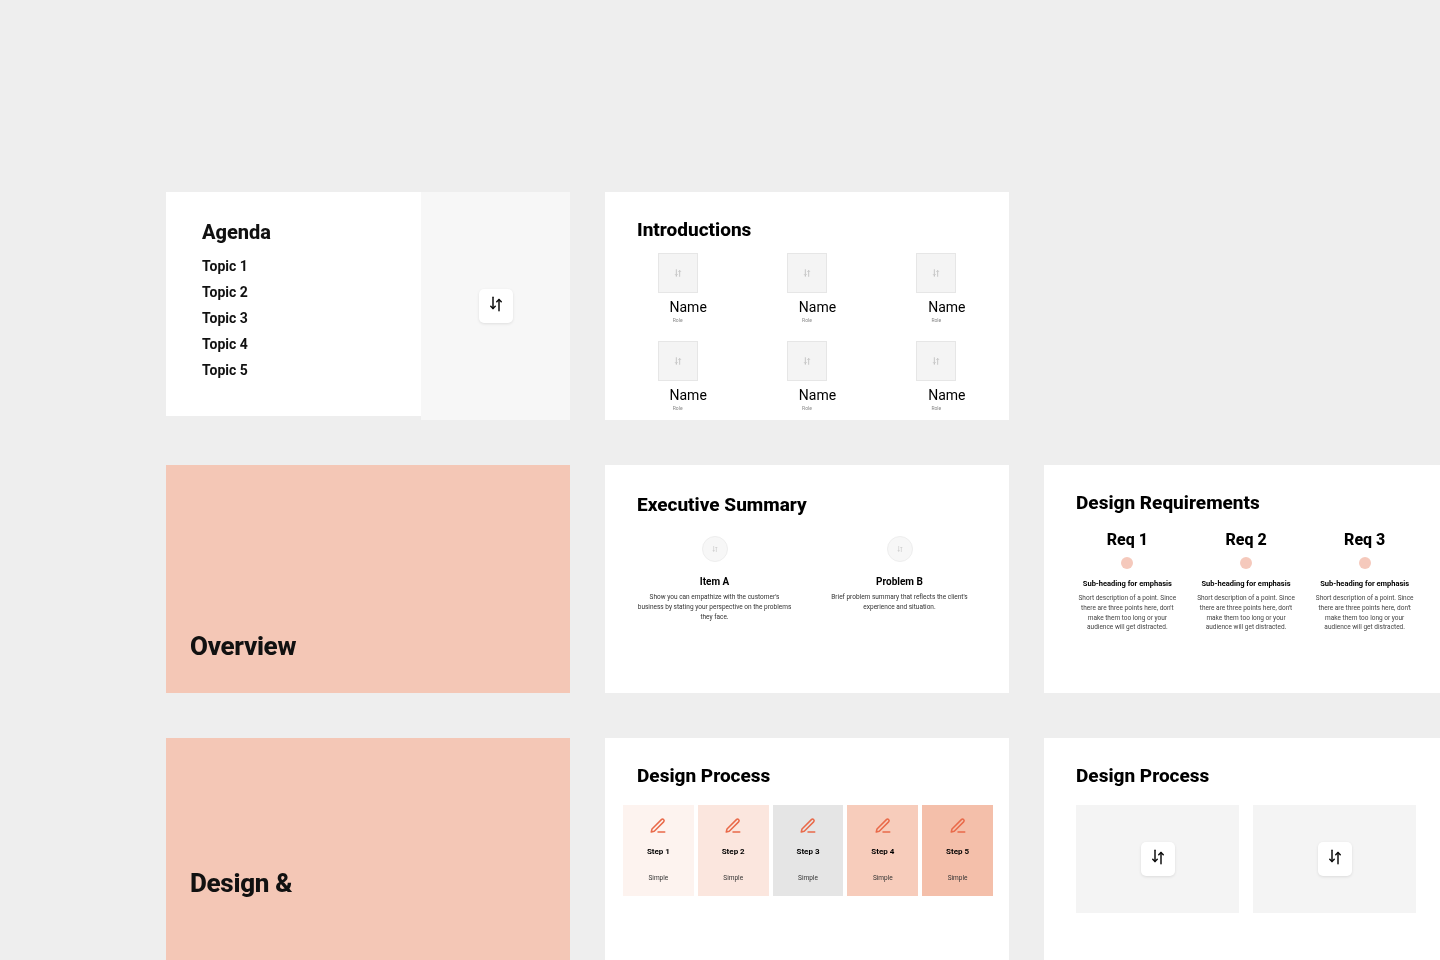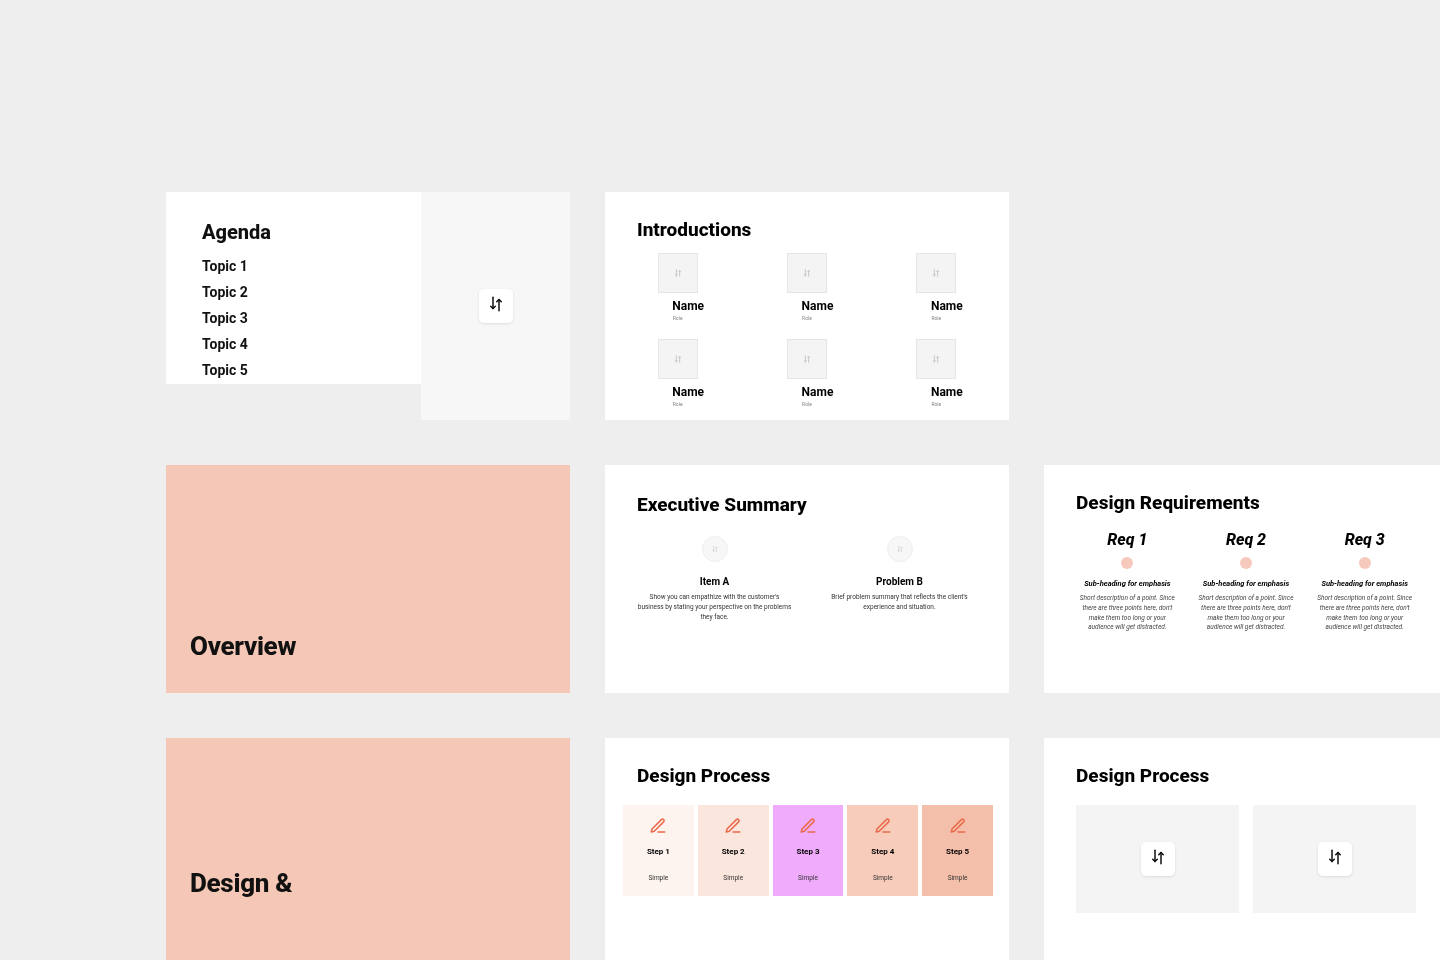--- a/index.html
+++ b/index.html
@@ -69,21 +69,21 @@
     padding: 2px;
   }
   
   .s-agenda-wrap {
     display: flex;
     width: 404px;
     height: 228px;
   }
   .s-agenda-left {
     width: 255px;
-    height: 192px;
+    height: 224px;
     background: #fff;
     padding: 28px 36px;
   }
   .s-agenda-left h2 {
     font-size: 20px;
     font-weight: 800;
     color: #111;
     margin-bottom: 10px;
   }
   .s-agenda-left .topic {
@@ -133,21 +133,21 @@
   .person .ph {
     width: 40px;
     height: 40px;
     background: #f4f4f4;
     border: 1px solid #e6e6e6;
     display: flex;
     align-items: center;
     justify-content: center;
   }
   .person .ph svg { width: 10px; height: 10px; opacity: .5; }
-  .person .name { font-size: 12px; font-weight: 700; margin-top: 6px; padding-left: 21px; }
+  .person .name { font-size: 14px; font-weight: 400; margin-top: 6px; padding-left: 21px; }
   .person .role { font-size: 5px; color: #888; margin-top: 2px; }
   
   .s-overview {
     display: flex;
     align-items: flex-end;
     padding: 0 24px 32px;
   }
   .s-overview h1 {
     font-size: 26px;
     font-weight: 800;
@@ -201,21 +201,20 @@
     padding: 26px 32px 20px;
   }
   .s-req h2 {
     font-size: 19px;
     font-weight: 800;
     margin-bottom: 16px;
   }
   .req-cols {
     display: flex;
     gap: 16px;
-    font-style: italic;
   }
   .req-col {
     flex: 1;
     text-align: center;
   }
   .req-col h3 {
     font-size: 16px;
     font-weight: 800;
     margin-bottom: 8px;
   }
@@ -478,21 +477,21 @@
         <div class="step" style="background:#fbe6de">
           <div class="icon-wrap">
               <svg viewBox="0 0 24 24" fill="none" stroke="#e96a4a" stroke-width="2" stroke-linecap="round" stroke-linejoin="round">
                 <path d="M12 20h9"></path>
                 <path d="M16.5 3.5a2.12 2.12 0 0 1 3 3L7 19l-4 1 1-4 12.5-12.5z"></path>
               </svg>
             </div>
           <div class="step-title">Step 2</div>
           <div class="step-desc">Simple</div>
         </div>
-        <div class="step" style="background:#f0abfc">
+        <div class="step" style="background:#e5e5e5">
           <div class="icon-wrap">
               <svg viewBox="0 0 24 24" fill="none" stroke="#e96a4a" stroke-width="2" stroke-linecap="round" stroke-linejoin="round">
                 <path d="M12 20h9"></path>
                 <path d="M16.5 3.5a2.12 2.12 0 0 1 3 3L7 19l-4 1 1-4 12.5-12.5z"></path>
               </svg>
             </div>
           <div class="step-title">Step 3</div>
           <div class="step-desc">Simple</div>
         </div>
         <div class="step" style="background:#f7ccbb">

